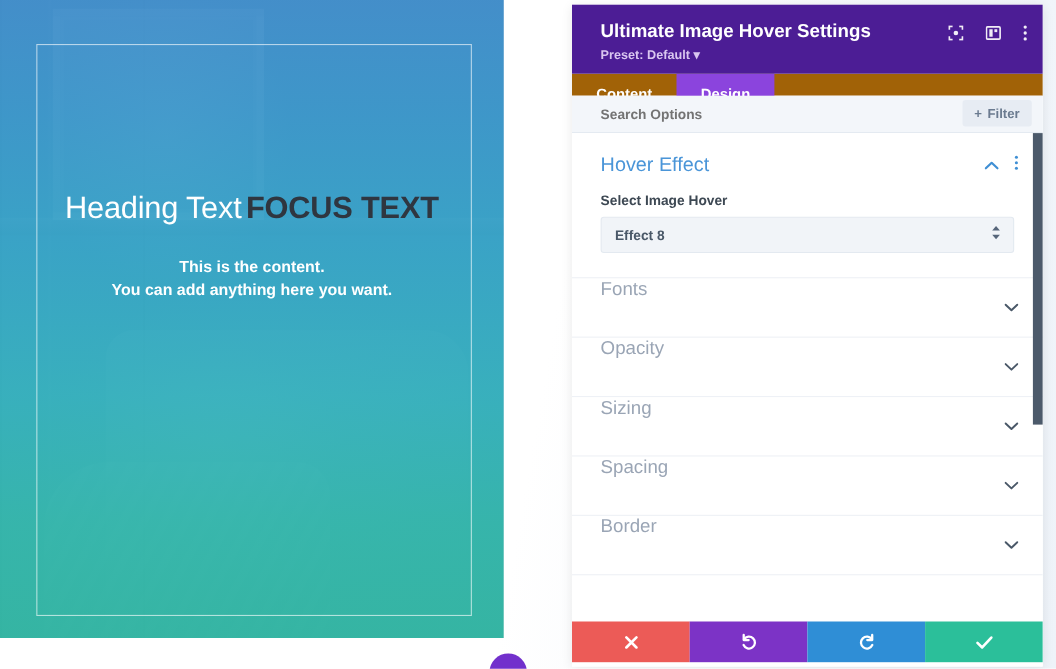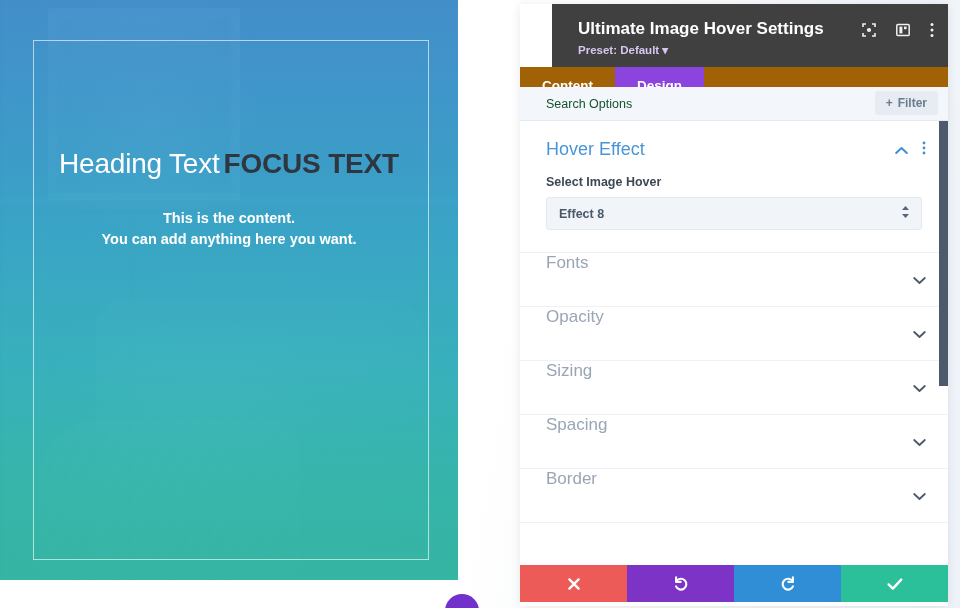--- a/index.html
+++ b/index.html
@@ -121,21 +121,21 @@
     right: 29px;
     bottom: 20px;
     border: 1px solid rgba(255,255,255,0.62);
     pointer-events: none;
   }
 
   .preview-copy {
     position: absolute;
     left: 0;
     right: 0;
-    top: 147px;
+    top: 172px;
     text-align: center;
     padding: 0 26px;
   }
   .heading-line {
     font-size: 28px;
     line-height: 34px;
     letter-spacing: -0.2px;
     white-space: nowrap;
   }
   .heading-light {
@@ -173,24 +173,23 @@
     left: 520px;
     top: 4px;
     width: 428px;
     height: 602px;
     background: #ffffff;
     overflow: hidden;
     box-shadow: 0 1px 10px rgba(0,0,0,0.09);
   }
 
   .panel-head {
-    background: #404040;
+    background: #4c1d95;
     padding: 14px 16px 10px 26px;
     position: relative;
-    margin-left: 32px;
   }
   .panel-title {
     color: #ffffff;
     font-size: 17px;
     font-weight: 700;
     line-height: 22px;
   }
   .panel-preset {
     margin-top: 3px;
     color: #d9c6f0;
@@ -227,23 +226,23 @@
   .toolbar {
     height: 33px;
     background: #f3f6fa;
     border-bottom: 1px solid #e4eaf1;
     display: flex;
     align-items: center;
     padding: 0 10px 0 26px;
     position: relative;
   }
   .search-ph {
-    color: #14532d;
+    color: #737373;
     font-size: 12.5px;
-    font-weight: 400;
+    font-weight: 700;
   }
   .filter-btn {
     position: absolute;
     right: 10px;
     top: 4px;
     background: #e7ecf3;
     color: #6b7b90;
     font-size: 12px;
     font-weight: 700;
     padding: 5px 11px;

